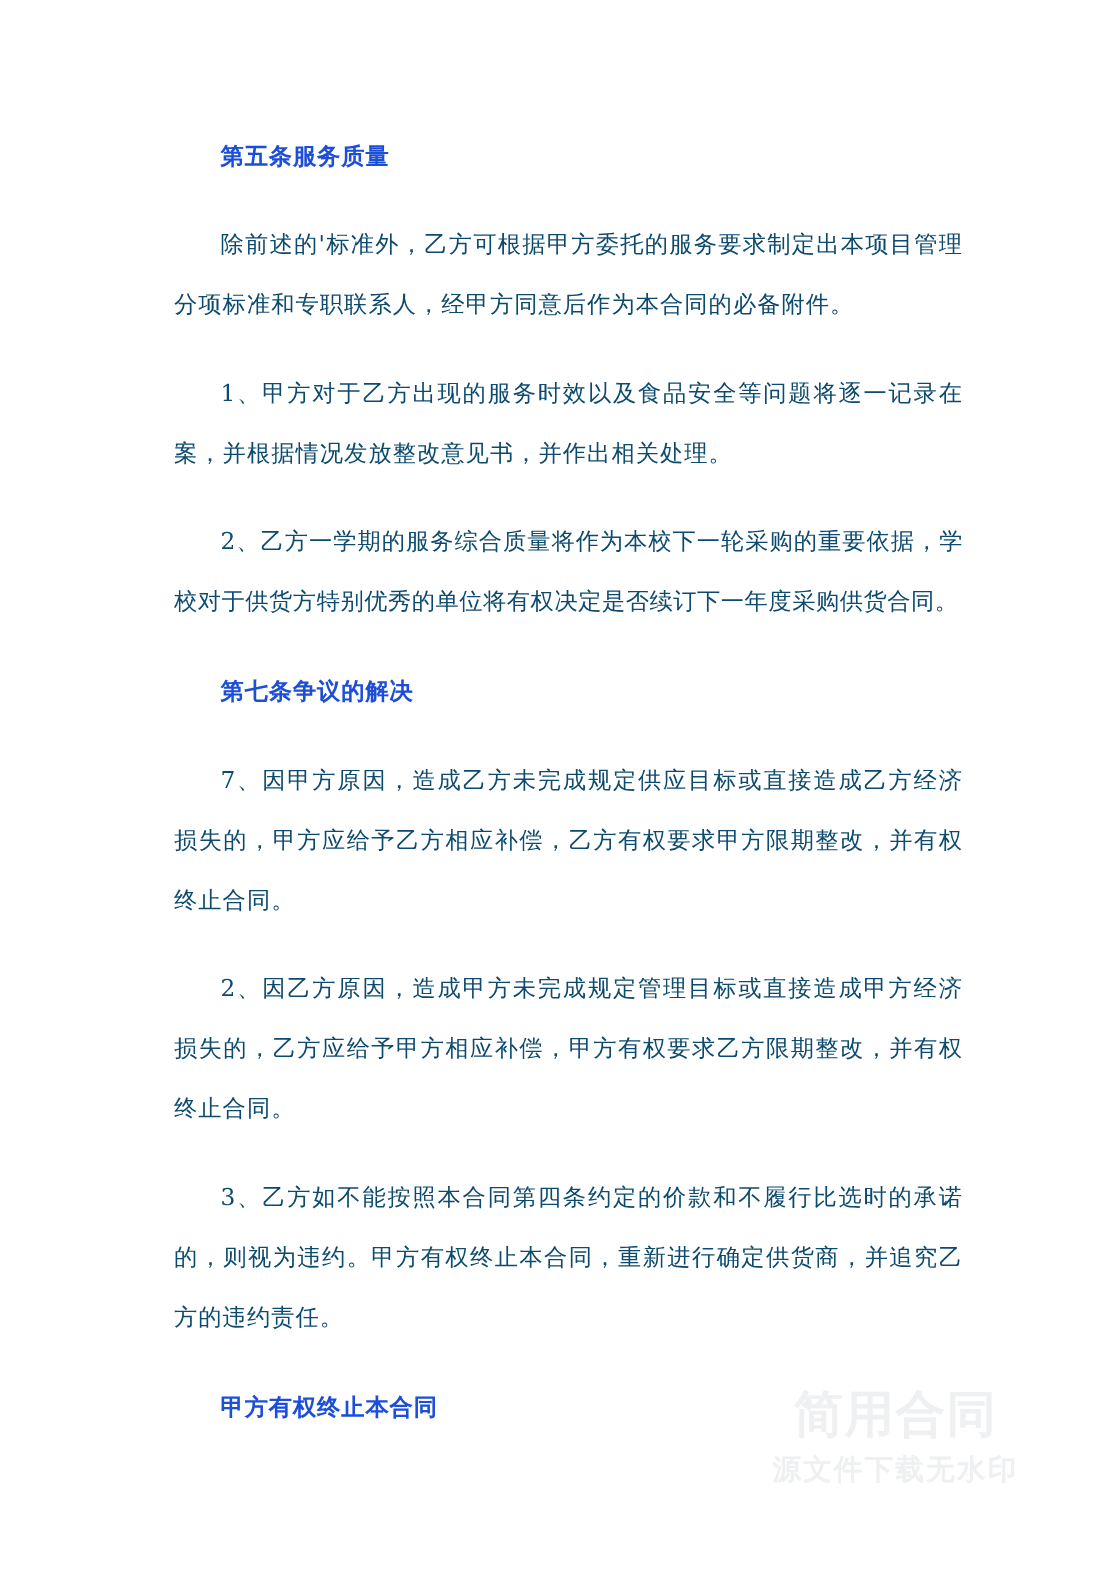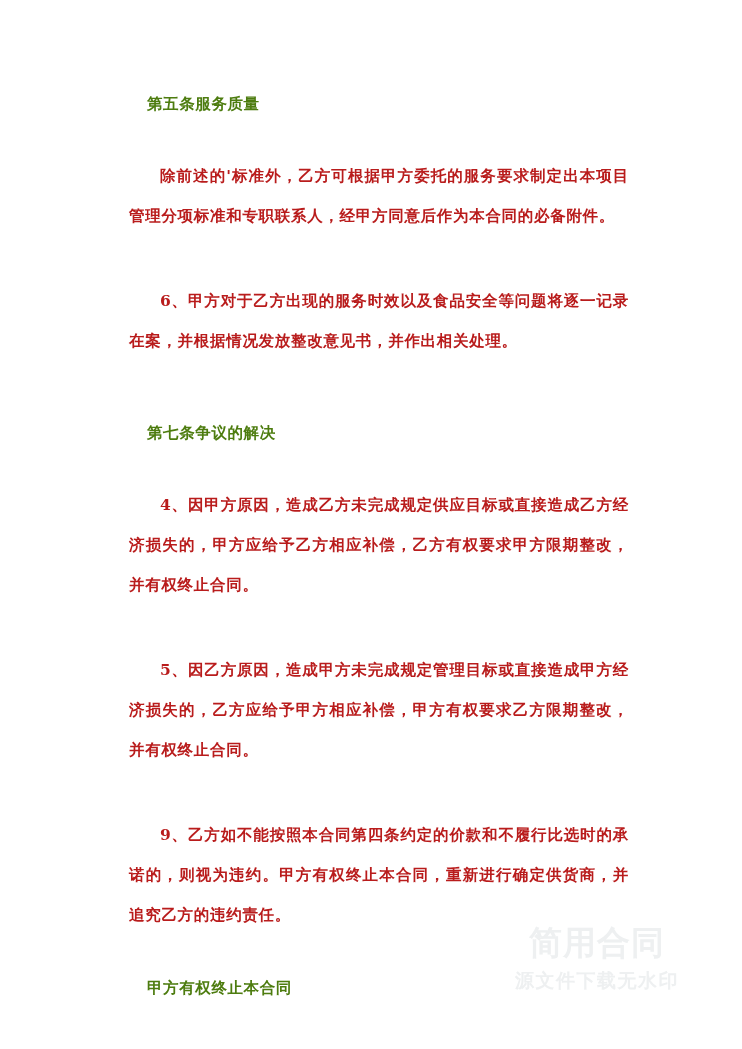--- a/index.html
+++ b/index.html
@@ -25,37 +25,36 @@
   }
   .section {
     margin: 0;
     padding: 0;
   }
   .section-heading {
     font-family: "DejaVu Serif", "Liberation Serif", serif;
     font-weight: bold;
     font-size: 15.5px;
     letter-spacing: 0.6px;
-    color: #4d7c0f;
+    color: #1d4ed8;
     text-indent: 31px;
     line-height: 40px;
     margin: 0;
     white-space: nowrap;
   }
   .para {
     font-size: 15.5px;
     line-height: 40px;
-    color: #b91c1c;
+    color: #0c4a6e;
     letter-spacing: 0.7px;
     text-align: justify;
     text-justify: inter-character;
     text-indent: 31px;
-    margin: 13px;
+    margin: 0;
     word-break: break-all;
-    font-weight: bold;
   }
   .para.tight {
     letter-spacing: 0.35px;
   }
   .gap-after-heading { height: 19px; }
   .gap-between-paras { height: 19px; }
   .gap-before-heading { height: 20px; }
 
   
   .watermark {
@@ -92,34 +91,35 @@
 
 <div class="page">
 
   <div class="doc-body">
 
     <div class="section">
       <p class="section-heading">第五条服务质量</p>
       <div class="gap-after-heading"></div>
       <p class="para">除前述的'标准外，乙方可根据甲方委托的服务要求制定出本项目管理分项标准和专职联系人，经甲方同意后作为本合同的必备附件。</p>
       <div class="gap-between-paras"></div>
-      <p class="para">6、甲方对于乙方出现的服务时效以及食品安全等问题将逐一记录在案，并根据情况发放整改意见书，并作出相关处理。</p>
+      <p class="para">1、甲方对于乙方出现的服务时效以及食品安全等问题将逐一记录在案，并根据情况发放整改意见书，并作出相关处理。</p>
       <div class="gap-between-paras"></div>
+      <p class="para tight">2、乙方一学期的服务综合质量将作为本校下一轮采购的重要依据，学校对于供货方特别优秀的单位将有权决定是否续订下一年度采购供货合同。</p>
     </div>
 
     <div class="gap-before-heading"></div>
 
     <div class="section">
       <p class="section-heading">第七条争议的解决</p>
       <div class="gap-after-heading"></div>
-      <p class="para">4、因甲方原因，造成乙方未完成规定供应目标或直接造成乙方经济损失的，甲方应给予乙方相应补偿，乙方有权要求甲方限期整改，并有权终止合同。</p>
+      <p class="para">7、因甲方原因，造成乙方未完成规定供应目标或直接造成乙方经济损失的，甲方应给予乙方相应补偿，乙方有权要求甲方限期整改，并有权终止合同。</p>
       <div class="gap-between-paras"></div>
-      <p class="para">5、因乙方原因，造成甲方未完成规定管理目标或直接造成甲方经济损失的，乙方应给予甲方相应补偿，甲方有权要求乙方限期整改，并有权终止合同。</p>
+      <p class="para">2、因乙方原因，造成甲方未完成规定管理目标或直接造成甲方经济损失的，乙方应给予甲方相应补偿，甲方有权要求乙方限期整改，并有权终止合同。</p>
       <div class="gap-between-paras"></div>
-      <p class="para">9、乙方如不能按照本合同第四条约定的价款和不履行比选时的承诺的，则视为违约。甲方有权终止本合同，重新进行确定供货商，并追究乙方的违约责任。</p>
+      <p class="para">3、乙方如不能按照本合同第四条约定的价款和不履行比选时的承诺的，则视为违约。甲方有权终止本合同，重新进行确定供货商，并追究乙方的违约责任。</p>
     </div>
 
     <div class="gap-before-heading"></div>
 
     <div class="section">
       <p class="section-heading">甲方有权终止本合同</p>
     </div>
 
   </div>
 

